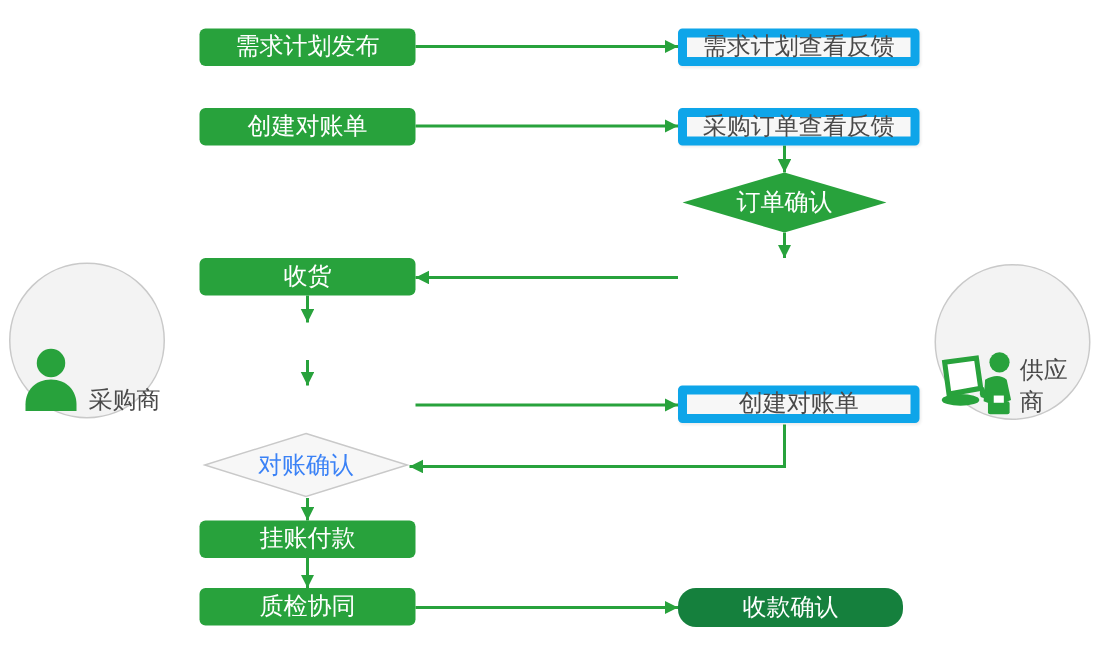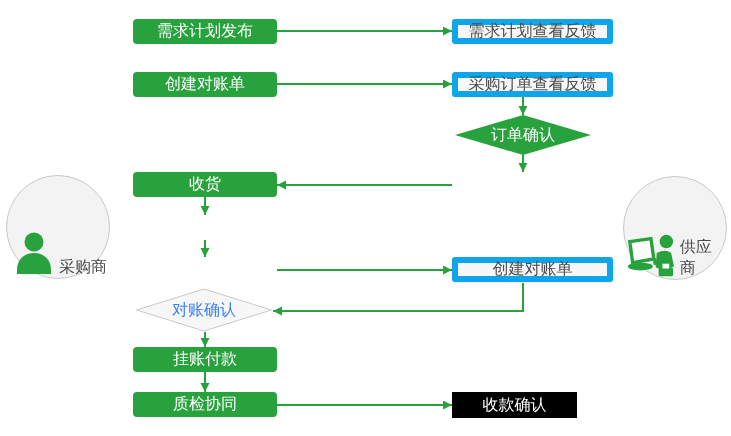--- a/index.html
+++ b/index.html
@@ -15,22 +15,22 @@
   .gbox{
     left:133px;width:144px;height:25px;
     background:#28a23c;color:#ffffff;border-radius:4px;
   }
   .wbox{
     left:452px;width:161px;height:25px;
     background:#f7f7f7;border:6px solid #0ea5e9;border-radius:3px;
     color:#4a4a4a;box-shadow:1px 1px 2px rgba(0,0,0,0.08);
   }
   .rbox{
-    left:452px;width:125px;height:26px;
-    background:#000000;color:#ffffff;border-radius:0;
+    left:452px;width:150px;height:26px;
+    background:#15803d;color:#ffffff;border-radius:12px;
   }
   .diamond{padding:0;}
   .diamond svg.dshape{position:absolute;left:0;top:0;width:100%;height:100%;}
   .diamond .dlabel{position:relative;z-index:2;}
   .diamond.green-d .dlabel{color:#ffffff;}
   .diamond.gray-d .dlabel{color:#3b82f6;}
   .actor{
     position:absolute;width:104px;height:104px;border-radius:50%;
     background:#f3f3f3;border:1px solid #c9c9c9;box-sizing:border-box;
     display:flex;align-items:flex-end;justify-content:center;

